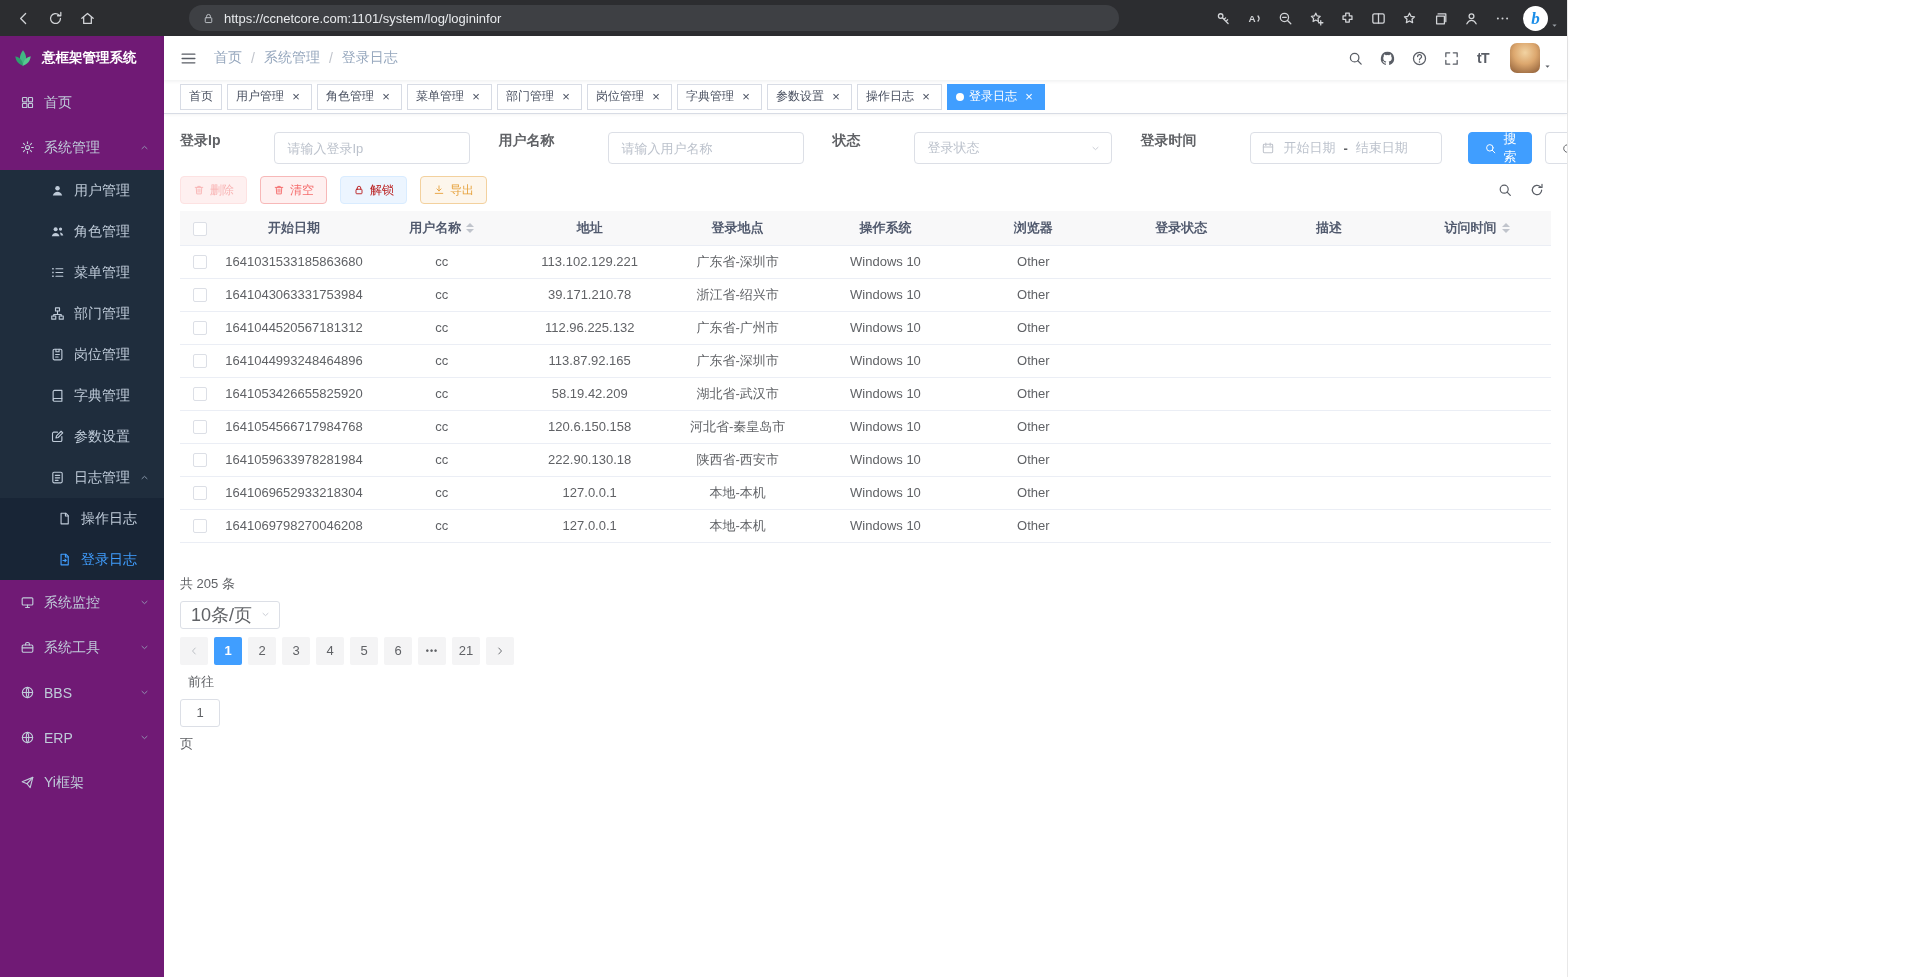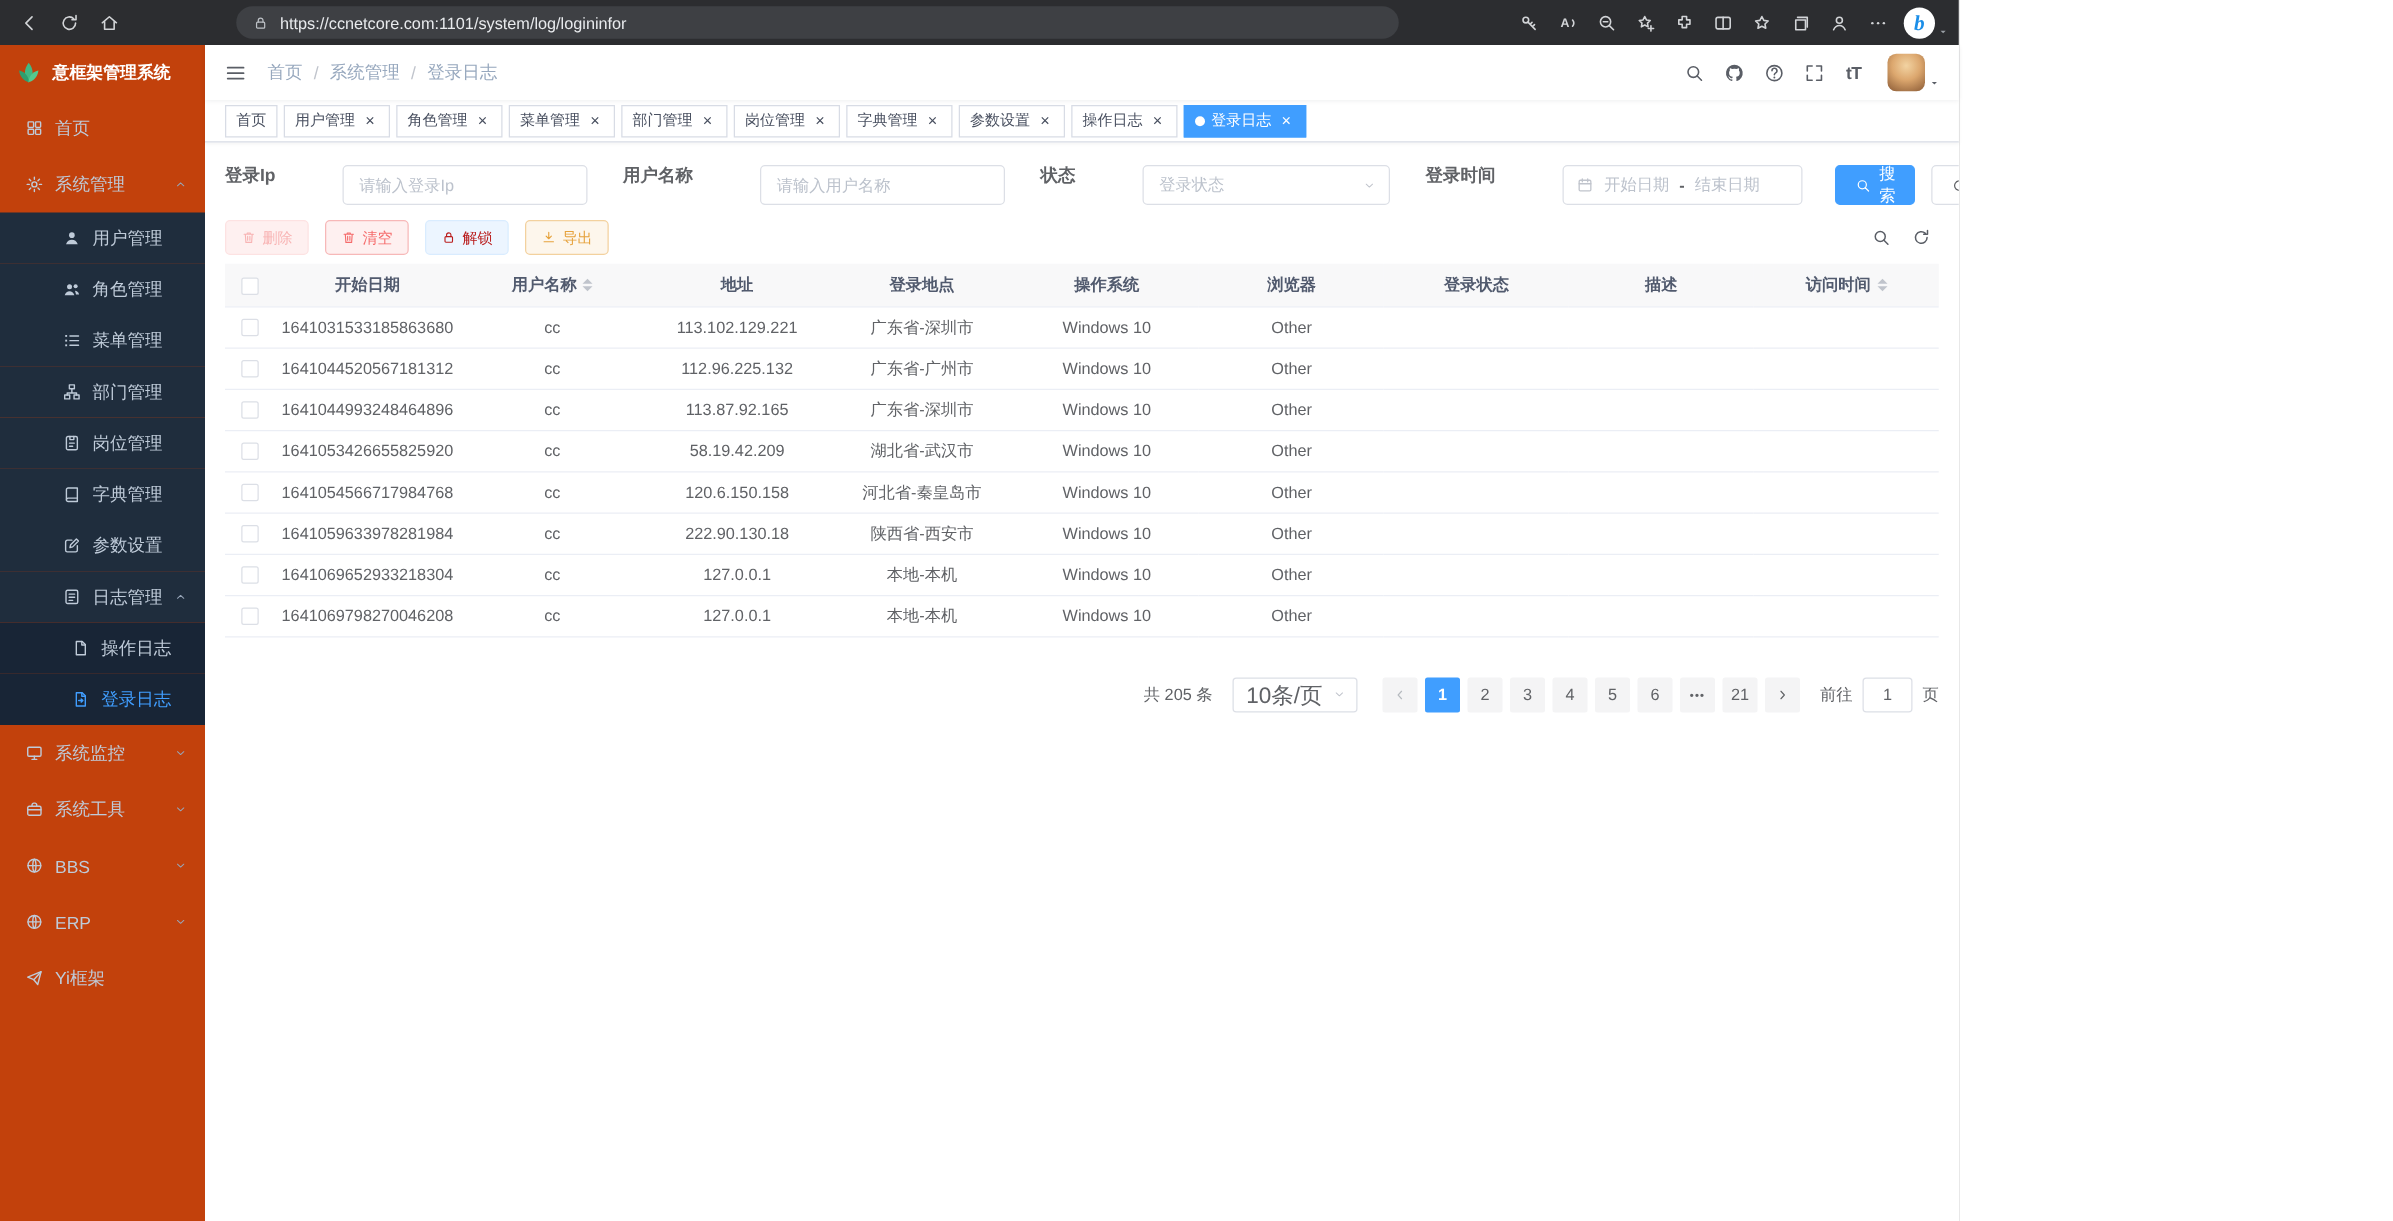--- a/index.html
+++ b/index.html
@@ -16,21 +16,21 @@
   .addr-icon { display:flex; } .addr-icon .ic { width:13px; height:13px; color:#bdc1c6; }
   .addr-url { font-size:13px; color:#e8eaed; white-space:nowrap; }
   .b-actions { display:flex; align-items:center; gap:1px; margin-left:8px; }
   .copilot { width:25px; height:25px; border-radius:50%; background:#fff; display:flex; align-items:center; justify-content:center; margin-left:5px; cursor:pointer; }
   .copilot-b { font-family:"Liberation Serif", serif; font-style:italic; font-weight:bold; font-size:17px; color:#1b8ee8; line-height:1; }
   .copilot-caret { display:flex; align-self:flex-end; margin:0 0 2px 1px; color:#9aa0a6; }
   .copilot-caret .ic { width:9px; height:9px; }
 
   
   .app { flex:1; display:flex; min-height:0; }
-  .sidebar { width:164px; background:#c2410c; flex-shrink:0; display:flex; flex-direction:column; font-size:14px; }
+  .sidebar { width:164px; background:#701a75; flex-shrink:0; display:flex; flex-direction:column; font-size:14px; }
   .logo-row { height:44px; display:flex; align-items:center; gap:8px; padding:0 12px; flex-shrink:0; cursor:pointer; }
   .logo-icon { display:flex; } .logo-icon .ic { width:22px; height:22px; }
   .logo-title { color:#fff; font-size:13.5px; font-weight:700; white-space:nowrap; }
   .menu { flex:1; overflow:hidden; }
   .menu-item { display:flex; align-items:center; gap:9px; color:#bfcbd9; cursor:pointer; }
   .menu-item.lv1 { height:45px; padding:0 14px 0 20px; }
   .menu-item.lv2 { height:41px; padding:0 14px 0 50px; background:#1f2d3d; }
   .menu-item.lv3 { height:41px; padding:0 14px 0 57px; background:#182536; }
   .menu-item .mi-icon { display:flex; } .menu-item .mi-icon .ic { width:15px; height:15px; }
   .menu-item .mi-label { white-space:nowrap; }
@@ -99,21 +99,21 @@
   .grid { width:100%; border-collapse:collapse; table-layout:fixed; font-size:13px; color:#606266; }
   .grid th { height:34px; background:#f8f8f9; color:#515a6e; font-weight:700; border-bottom:1px solid #ebeef5; text-align:center; padding:0 4px; white-space:nowrap; }
   .grid td { height:33px; border-bottom:1px solid #ebeef5; text-align:center; padding:0 4px; white-space:nowrap; overflow:hidden; }
   .col-check { width:40px; }
   .checkbox { display:inline-block; width:14px; height:14px; border:1px solid #dcdfe6; border-radius:2px; background:#fff; vertical-align:middle; cursor:pointer; }
   .caret-wrap { display:inline-flex; flex-direction:column; margin-left:5px; vertical-align:middle; cursor:pointer; }
   .caret-wrap i { width:0; height:0; border:4px solid transparent; display:block; }
   .caret-wrap .caret-up { border-bottom-color:#c0c4cc; margin-bottom:2px; border-top-width:0; }
   .caret-wrap .caret-down { border-top-color:#c0c4cc; border-bottom-width:0; }
 
-  .pagination { display:flex; align-items:center; justify-content:flex-end; margin-top:32px; font-size:13px; color:#606266; gap:8px; }
+  .pagination { display:flex; justify-content:flex-end; margin-top:32px; font-size:13px; color:#606266; gap:8px;flex-direction:column; }
   .pg-total { margin-right:8px; }
   .pg-size { width:100px; height:28px; border:1px solid #dcdfe6; border-radius:3px; display:flex; align-items:center; padding:0 8px 0 10px; font-size:18px; color:#606266; cursor:pointer; margin-right:12px; }
   .pg-pages { display:flex; align-items:center; gap:6px; }
   .pg-btn { min-width:28px; height:28px; padding:0 4px; background:#f4f4f5; border:none; border-radius:2px; color:#606266; font-size:13px; display:inline-flex; align-items:center; justify-content:center; cursor:pointer; font-family:inherit; }
   .pg-btn.active { background:#409eff; color:#fff; font-weight:700; }
   .pg-btn .ic { width:12px; height:12px; }
   .pg-prev { color:#b6babf; }
   .pg-ellipsis { letter-spacing:1px; font-size:9px; font-weight:700; }
   .pg-goto-label { margin-left:8px; }
   .pg-goto { width:40px; height:28px; border:1px solid #dcdfe6; border-radius:3px; text-align:center; font-size:13px; color:#606266; outline:none; font-family:inherit; }
@@ -705,20 +705,32 @@
                   <td>113.102.129.221</td>
                   <td>广东省-深圳市</td>
                   <td>Windows 10</td>
                   <td>Other</td>
                   <td></td>
                   <td></td>
                   <td></td>
                 </tr>
                 <tr>
                   <td class="col-check"><span class="checkbox"></span></td>
+                  <td>1641043063331753984</td>
+                  <td>cc</td>
+                  <td>39.171.210.78</td>
+                  <td>浙江省-绍兴市</td>
+                  <td>Windows 10</td>
+                  <td>Other</td>
+                  <td></td>
+                  <td></td>
+                  <td></td>
+                </tr>
+                <tr>
+                  <td class="col-check"><span class="checkbox"></span></td>
                   <td>1641044520567181312</td>
                   <td>cc</td>
                   <td>112.96.225.132</td>
                   <td>广东省-广州市</td>
                   <td>Windows 10</td>
                   <td>Other</td>
                   <td></td>
                   <td></td>
                   <td></td>
                 </tr>

